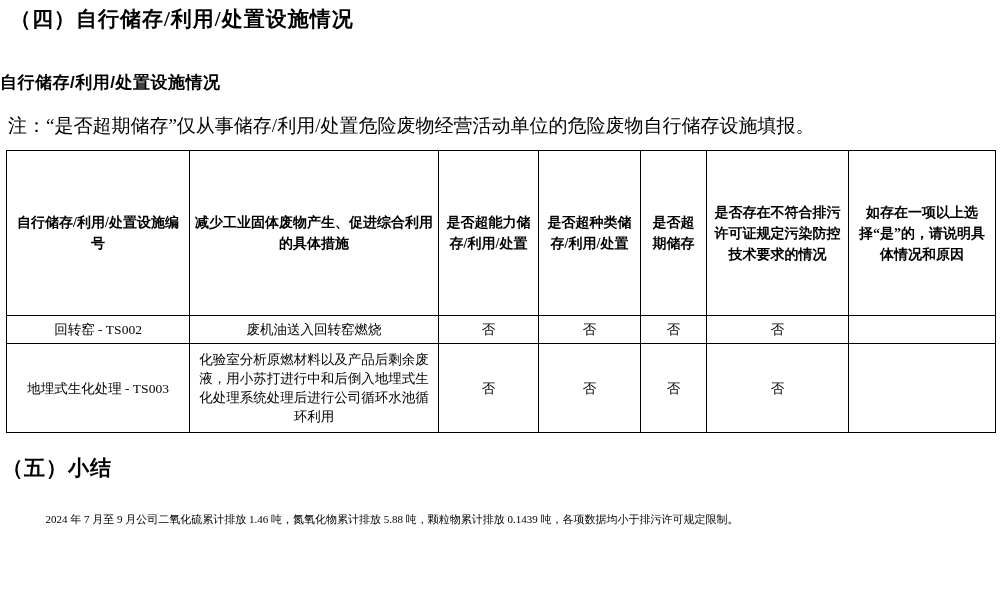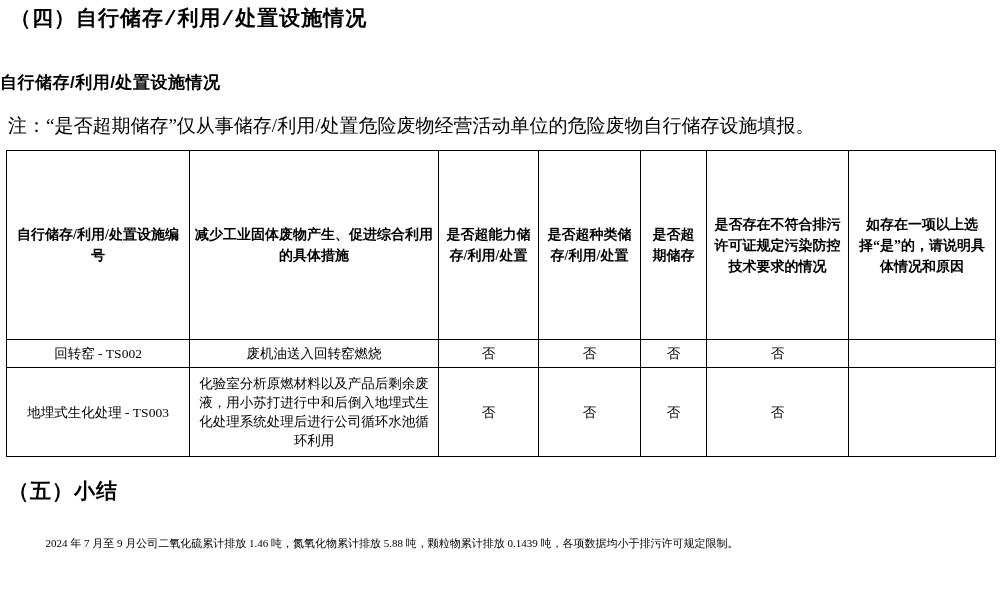--- a/index.html
+++ b/index.html
@@ -12,28 +12,28 @@
     color: #000000;
     font-family: "Liberation Serif", "DejaVu Serif", serif;
   }
   .page {
     position: relative;
     width: 1000px;
     height: 612px;
     background: #ffffff;
   }
   .section-heading {
-    font-family: Liberation Mono, monospace;
+    font-family: Liberation Serif, serif;
     font-weight: bold;
     font-size: 21px;
     line-height: 27px;
     letter-spacing: 1px;
   }
   .sec4 { margin: 6px 0 0 10px; }
-  .sec5 { margin: 22px 0 0 8px; }
+  .sec5 { margin: 22px 0 0 2px; }
   .table-title {
     text-align: left;
     font-family: "Liberation Sans", "DejaVu Sans", sans-serif;
     font-weight: bold;
     font-size: 17px;
     line-height: 22px;
     margin-top: 39px;
     letter-spacing: 0.5px;
   }
   .note {
@@ -59,21 +59,21 @@
   table.facilities th {
     font-weight: bold;
     font-size: 14px;
     line-height: 21px;
     font-family: "Liberation Serif", "DejaVu Serif", serif;
   }
   table.facilities td {
     font-size: 13.5px;
     line-height: 19px;
   }
-  tr.hdr    { height: 189px; }
+  tr.hdr    { height: 165px; }
   tr.row-1  { height: 28px; padding-left: 48px; }
   tr.row-2  { height: 89px; }
   tr.row-3  { height: 62px; }
   .summary {
     margin: 27px 10px 0 8px;
     font-size: 11px;
     line-height: 20px;
     text-indent: 3.4em;
     text-align: justify;
   }

